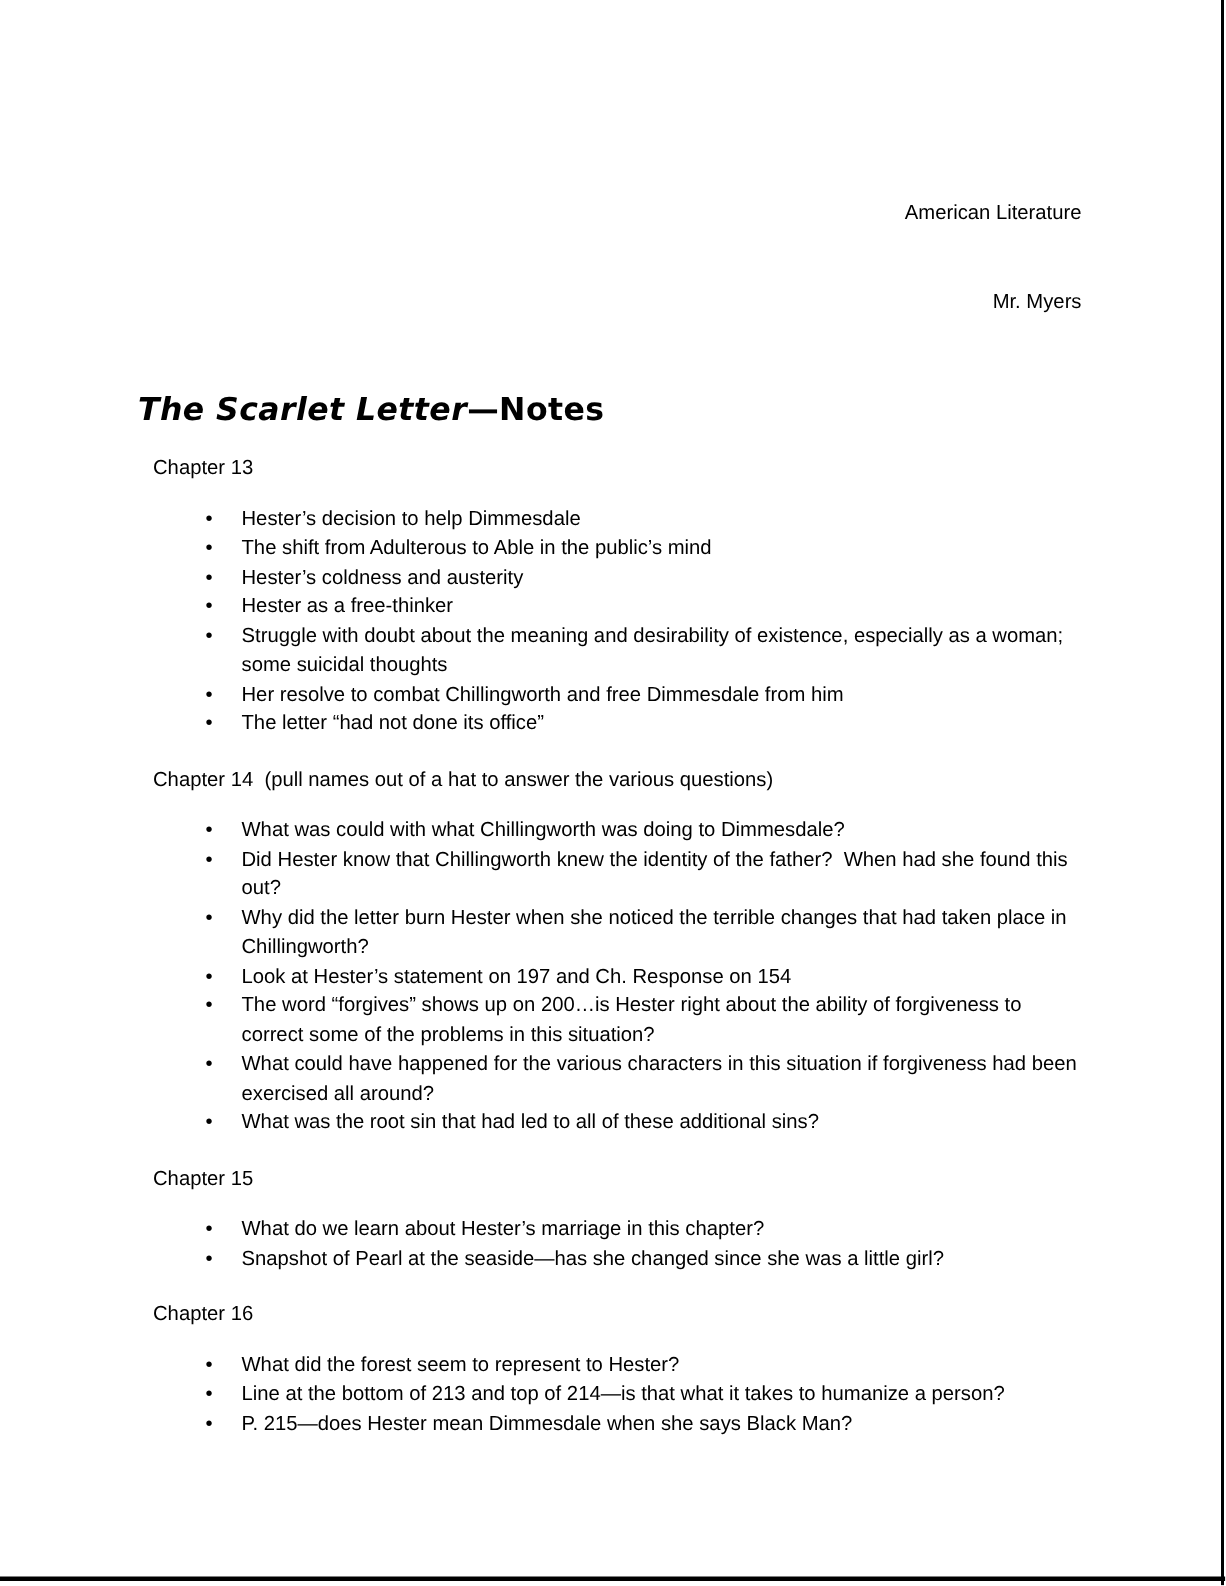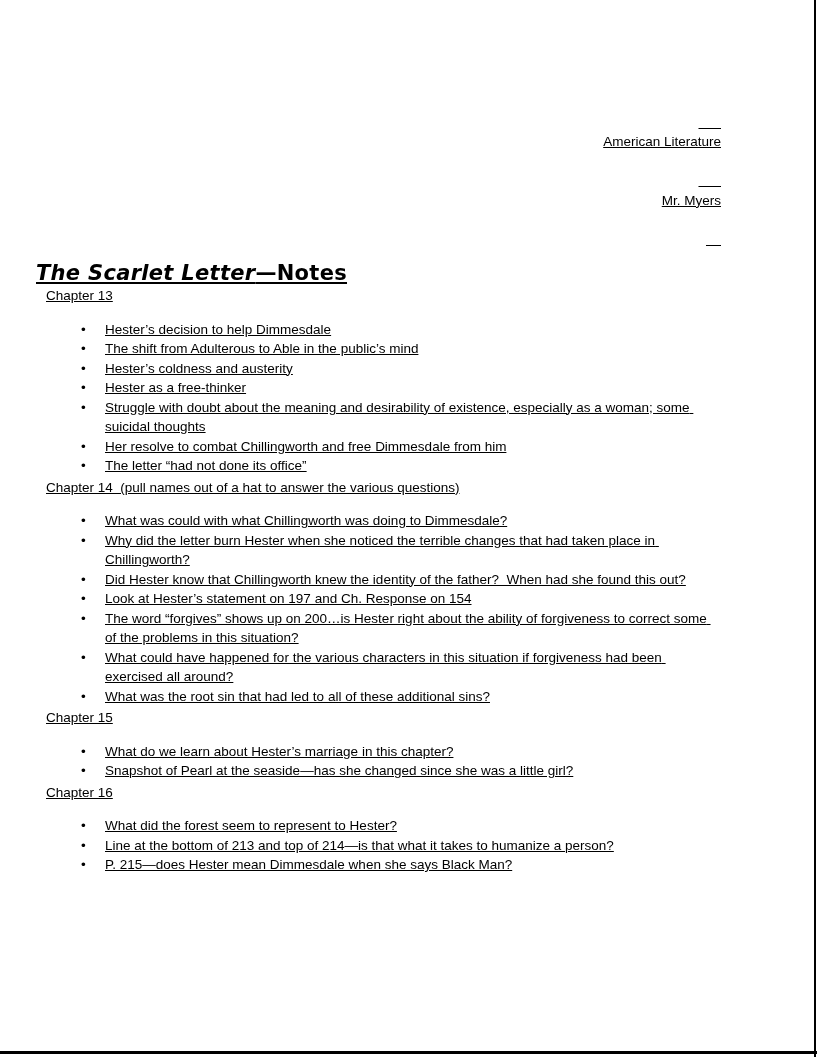--- a/index.html
+++ b/index.html
@@ -12,22 +12,21 @@
     width: 817px;
     height: 1057px;
     background: #ffffff;
     color: #000000;
     font-family: "Liberation Sans", sans-serif;
     font-size: 13.5px;
     line-height: 19.5px;
     overflow: hidden;
   }
   .content {
-    padding: 93px 96px 0 36px;
-    text-decoration: underline;
+    padding: 93px 96px 0 92px;
   }
   .header {
     text-align: right;
     white-space: pre-wrap;
   }
   .title {
     margin: 14px 0 0 0;
     font-size: 21px;
     font-weight: bold;
     line-height: 21px;
@@ -35,21 +34,21 @@
     letter-spacing: 0.3px;
     white-space: pre-wrap;
   }
   .title .t-italic {
     font-style: italic;
   }
   .section {
     margin: 0 0 0 10px;
   }
   .section-heading {
-    margin-top: 2px;
+    margin-top: 18px;
     white-space: pre-wrap;
   }
   .bullets {
     margin: 14px 0 0 0;
     padding: 0 0 0 59px;
     list-style: none;
   }
   .bullets li {
     position: relative;
     white-space: pre-wrap;
@@ -100,22 +99,22 @@
         <li>Struggle with doubt about the meaning and desirability of existence, especially as a woman; some suicidal thoughts</li>
         <li>Her resolve to combat Chillingworth and free Dimmesdale from him</li>
         <li>The letter “had not done its office”</li>
       </ul>
     </div>
 
     <div class="section">
       <div class="section-heading">Chapter 14  (pull names out of a hat to answer the various questions)</div>
       <ul class="bullets">
         <li>What was could with what Chillingworth was doing to Dimmesdale?</li>
+        <li>Did Hester know that Chillingworth knew the identity of the father?  When had she found this out?</li>
         <li>Why did the letter burn Hester when she noticed the terrible changes that had taken place in Chillingworth?</li>
-        <li>Did Hester know that Chillingworth knew the identity of the father?  When had she found this out?</li>
         <li>Look at Hester’s statement on 197 and Ch. Response on 154</li>
         <li>The word “forgives” shows up on 200…is Hester right about the ability of forgiveness to correct some of the problems in this situation?</li>
         <li>What could have happened for the various characters in this situation if forgiveness had been exercised all around?</li>
         <li>What was the root sin that had led to all of these additional sins?</li>
       </ul>
     </div>
 
     <div class="section">
       <div class="section-heading">Chapter 15</div>
       <ul class="bullets">

